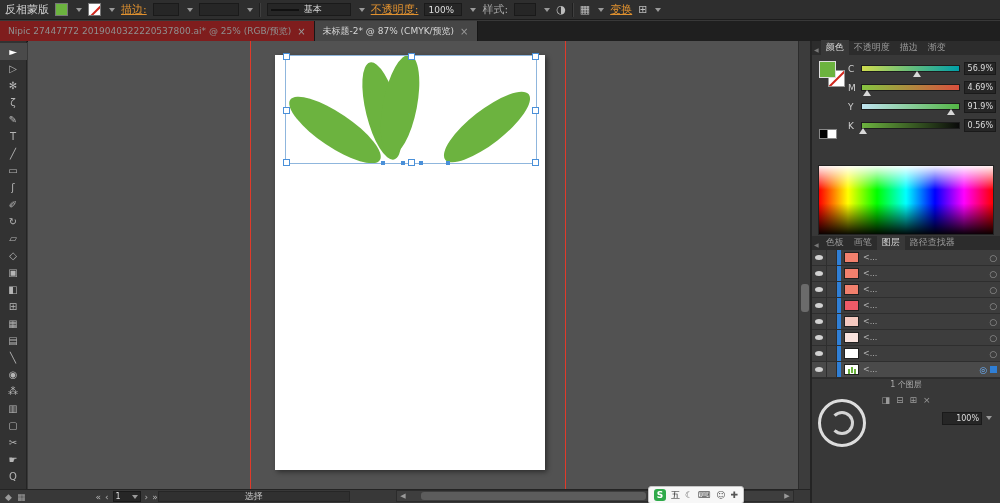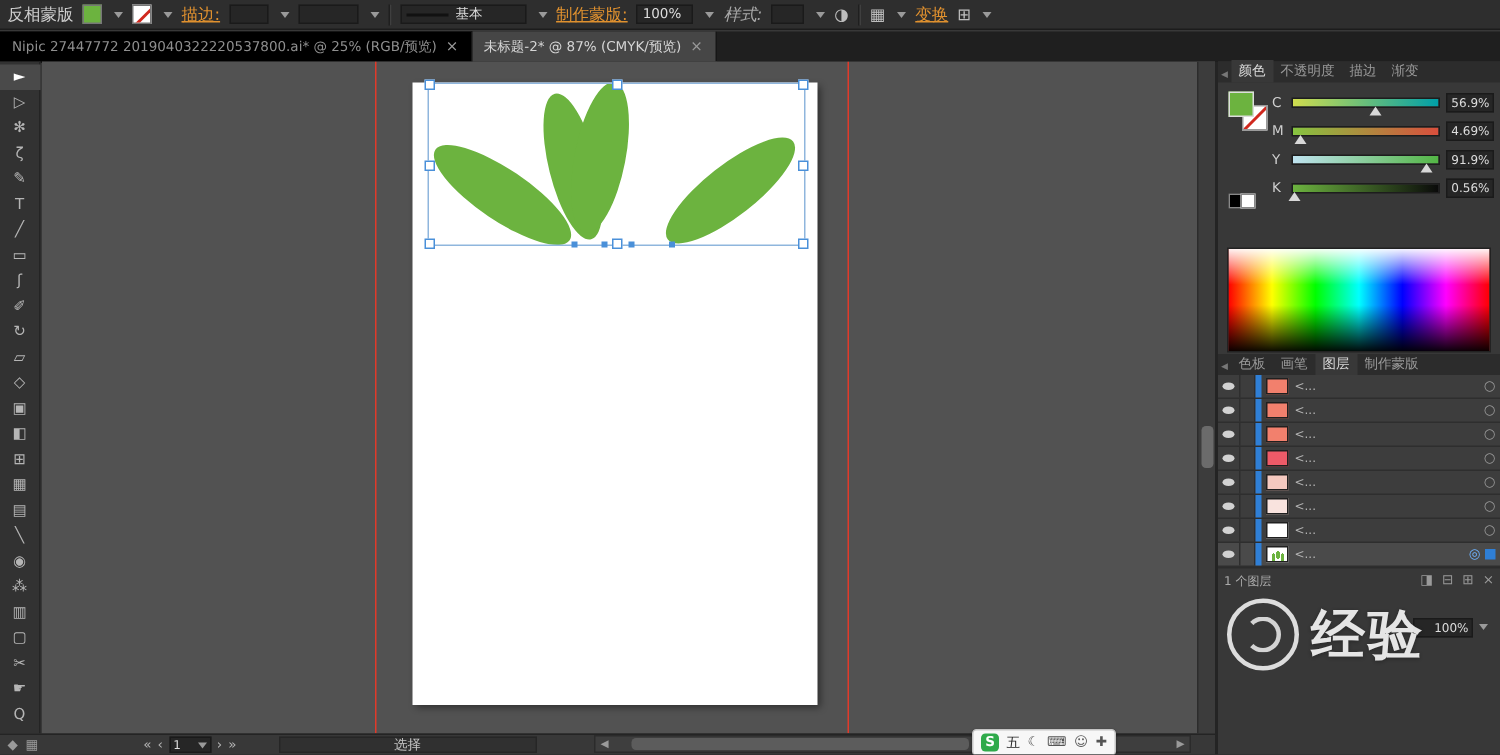--- a/index.html
+++ b/index.html
@@ -4,38 +4,38 @@
 <style>
   html,body{margin:0;padding:0;background:#222;}
   .stage{position:relative;width:1000px;height:503px;overflow:hidden;
     font-family:"DejaVu Sans","Liberation Sans",sans-serif;color:#c8c8c8;
     background:#383838;-webkit-font-smoothing:antialiased;}
   
   .control-bar{position:absolute;left:0;top:0;width:1000px;height:20px;background:#2e2e2e;
     border-bottom:1px solid #1c1c1c;display:flex;align-items:center;gap:6px;padding:0 5px;box-sizing:border-box;
     font-size:11px;white-space:nowrap;}
   .cb-label{color:#cfcfcf;}
-  .cb-dim{color:#a8a8a8;font-style:italic;}
+  .cb-dim{color:#a8a8a8;}
   .cb-link{color:#e0912f;text-decoration:underline;cursor:pointer;}
   .swatch{width:13px;height:13px;border:1px solid #777;display:inline-block;box-sizing:border-box;}
   .swatch.fill{background:#6cb33f;}
   .swatch.none{background:#fff;position:relative;overflow:hidden;}
   .swatch.none::after{content:"";position:absolute;left:-2px;top:5px;width:20px;height:2px;background:#d0281e;transform:rotate(-45deg);}
   .caret{width:0;height:0;border-left:3px solid transparent;border-right:3px solid transparent;border-top:4px solid #9a9a9a;display:inline-block;margin-left:2px;}
   .cb-box{height:13px;background:#262626;border:1px solid #1a1a1a;display:inline-flex;align-items:center;
     font-size:9px;color:#ddd;padding:0 3px;box-sizing:border-box;}
   .cb-sep{width:1px;height:14px;background:#1f1f1f;border-right:1px solid #3f3f3f;}
   .brush-line{display:inline-block;width:28px;height:2px;background:#111;margin-right:5px;}
   .cb-icon{color:#bdbdbd;font-size:11px;line-height:1;}
   
   .tab-bar{position:absolute;left:0;top:21px;width:1000px;height:20px;background:#1f1f1f;display:flex;
     border-bottom:1px solid #161616;}
   .doc-tab{display:flex;align-items:center;gap:6px;padding:0 8px;font-size:9px;box-sizing:border-box;
     border-right:1px solid #161616;height:20px;overflow:hidden;white-space:nowrap;}
-  .doc-tab.inactive{background:#000000;color:#8f8f8f;max-width:356px;}
+  .doc-tab.inactive{background:#7f1d1d;color:#8f8f8f;max-width:356px;}
   .doc-tab.active{background:#464646;color:#d6d6d6;}
   .tab-close{color:#9a9a9a;font-size:10px;cursor:pointer;}
   
   .toolbox{position:absolute;left:0;top:41px;width:27px;height:448px;background:#323232;
     border-right:1px solid #242424;display:flex;flex-direction:column;align-items:center;padding-top:2px;box-sizing:border-box;}
   .tool{width:27px;height:17px;display:flex;align-items:center;justify-content:center;
     color:#b5b5b5;font-size:10px;cursor:pointer;}
   .tool:first-child{background:#4a4a4a;color:#fff;}
   
   .canvas{position:absolute;left:28px;top:41px;width:782px;height:448px;background:#525252;overflow:hidden;}
@@ -92,41 +92,41 @@
   .thumb-sw{width:15px;height:11px;border:1px solid #202020;margin:0 4px 0 3px;box-sizing:border-box;background:#fff;}
   .thumb-sw.leaf{background-color:#fff;background-image:
     radial-gradient(ellipse 2px 5px at 4px 7px,#6cb33f 60%,transparent 62%),
     radial-gradient(ellipse 2px 5px at 7px 5px,#6cb33f 60%,transparent 62%),
     radial-gradient(ellipse 2px 5px at 10px 7px,#6cb33f 60%,transparent 62%);}
   .lname{flex:1;font-size:8px;color:#b5b5b5;overflow:hidden;}
   .target{font-size:9px;color:#9a9a9a;margin-right:3px;}
   .lrow.selected .target{color:#6db3ff;}
   .selsq{width:7px;height:7px;background:#2f7fd6;margin-right:3px;}
   .layers-footer{height:16px;display:flex;align-items:center;font-size:8px;color:#aaa;
-    border-top:1px solid #2c2c2c;padding:0 4px;gap:5px;}
+    border-top:1px solid #2c2c2c;padding:0 4px;gap:5px;flex-direction:column;}
   .lf-count{flex:1;}
   .lf-icon{color:#9a9a9a;font-size:9px;cursor:pointer;}
   .opacity-row{height:18px;display:flex;align-items:center;justify-content:flex-end;padding:14px 8px 0 8px;gap:2px;}
   .op-box{width:40px;height:13px;background:#262626;border:1px solid #1a1a1a;color:#ddd;font-size:8px;
     display:flex;align-items:center;justify-content:flex-end;padding:0 2px;box-sizing:border-box;}
   .transparency{position:absolute;left:0;bottom:0;width:188px;height:63px;border-top:2px solid #272727;background:#383838;}
   .tp-thumb{position:absolute;left:10px;top:9px;width:44px;height:44px;background:#fff;border:1px solid #1f1f1f;overflow:hidden;}
   .tp-controls{position:absolute;left:112px;top:8px;right:4px;font-size:8px;color:#8d8d8d;}
   .mask-btn{background:#4d4d4d;border:1px solid #6a6a6a;color:#d8d8d8;font-size:8px;border-radius:2px;
     padding:2px 6px;cursor:pointer;white-space:nowrap;}
   .chk-row{display:flex;align-items:center;gap:4px;margin-top:5px;}
   .chk{width:8px;height:8px;border:1px solid #707070;background:#3a3a3a;display:inline-block;}
   
   .status-bar{position:absolute;left:0;top:489px;width:810px;height:14px;background:#383838;
     border-top:1px solid #242424;display:flex;align-items:center;font-size:9px;color:#b5b5b5;box-sizing:border-box;}
   .sb-icon{margin-left:5px;color:#9a9a9a;font-size:9px;}
   .nav-group{display:flex;align-items:center;gap:4px;margin-left:70px;}
   .nav-box{width:28px;height:11px;background:#262626;border:1px solid #1a1a1a;display:flex;align-items:center;
     justify-content:space-between;padding:0 2px;font-size:8px;color:#ddd;box-sizing:border-box;}
-  .status-box{margin-left:28px;width:172px;height:11px;background:#303030;border:1px solid #262626;
+  .status-box{width:192px;height:11px;background:#303030;border:1px solid #262626;
     display:flex;align-items:center;justify-content:center;font-size:9px;color:#c5c5c5;box-sizing:border-box;}
   .hscroll{position:absolute;left:396px;top:490px;width:398px;height:12px;background:#3e3e3e;
     border:1px solid #2b2b2b;box-sizing:border-box;display:flex;align-items:center;}
   .hs-arrow{width:12px;text-align:center;font-size:7px;color:#9a9a9a;}
   .hs-track{position:relative;flex:1;height:100%;}
   .hs-thumb{position:absolute;left:12px;top:1px;width:225px;height:8px;background:#5c5c5c;border-radius:3px;}
   
   .ime{position:absolute;left:648px;top:486px;height:16px;background:#f7f7f7;border:1px solid #c5c5c5;
     border-radius:3px;display:flex;align-items:center;gap:5px;padding:0 5px;z-index:60;box-shadow:0 1px 2px rgba(0,0,0,.4);}
   .ime-logo{width:12px;height:12px;background:#2faa4a;color:#fff;border-radius:3px;font-size:9px;font-weight:bold;
@@ -157,21 +157,21 @@
     <span class="cb-box" style="width:26px;"></span>
       <span class="caret"></span>
     <span class="cb-box" style="width:40px;"></span>
       <span class="caret"></span>
     <span class="cb-sep"></span>
     <span class="cb-box" style="width:84px;">
         <span class="brush-line"></span>
         <span>基本</span>
       </span>
       <span class="caret"></span>
-    <span class="cb-link">制作蒙版:</span>
+    <span class="cb-link">不透明度:</span>
     <span class="cb-box" style="width:38px;">100%</span>
       <span class="caret"></span>
     <span class="cb-dim">样式:</span>
     <span class="cb-box" style="width:22px;"></span>
       <span class="caret"></span>
     <span class="cb-icon">◑</span>
     <span class="cb-sep"></span>
     <span class="cb-icon">▦</span>
       <span class="caret"></span>
     <span class="cb-link">变换</span>
@@ -301,21 +301,21 @@
           </div>
         </div>
       <div class="spectrum"></div>
     </div>
 
     <div class="ptab-row" id="panel-tabs">
       <span class="collapse">◀</span>
     <div class="ptab">色板</div>
         <div class="ptab">画笔</div>
         <div class="ptab active">图层</div>
-        <div class="ptab">制作蒙版</div>
+        <div class="ptab">路径查找器</div>
       </div>
 
     <div class="layers-list" id="layers-list">
         <div class="lrow">
           <span class="eye-col">
             <span class="eye"></span>
           </span>
           <span class="lock-col"></span>
           <span class="selbar"></span>
           <span class="thumb-sw" style="background: rgb(242, 128, 109);"></span>
@@ -440,16 +440,15 @@
     <span id="ime-icons" style="display:flex;gap:5px;">
         <span class="ime-icon">☾</span>
         <span class="ime-icon">⌨</span>
         <span class="ime-icon">☺</span>
         <span class="ime-icon">✚</span>
       </span>
   </div>
 
   <div class="watermark">
     <span class="wm-ring"></span>
-    <span class="wm-text">经验</span>
   </div>
 
 </div>
 
 </body></html>

